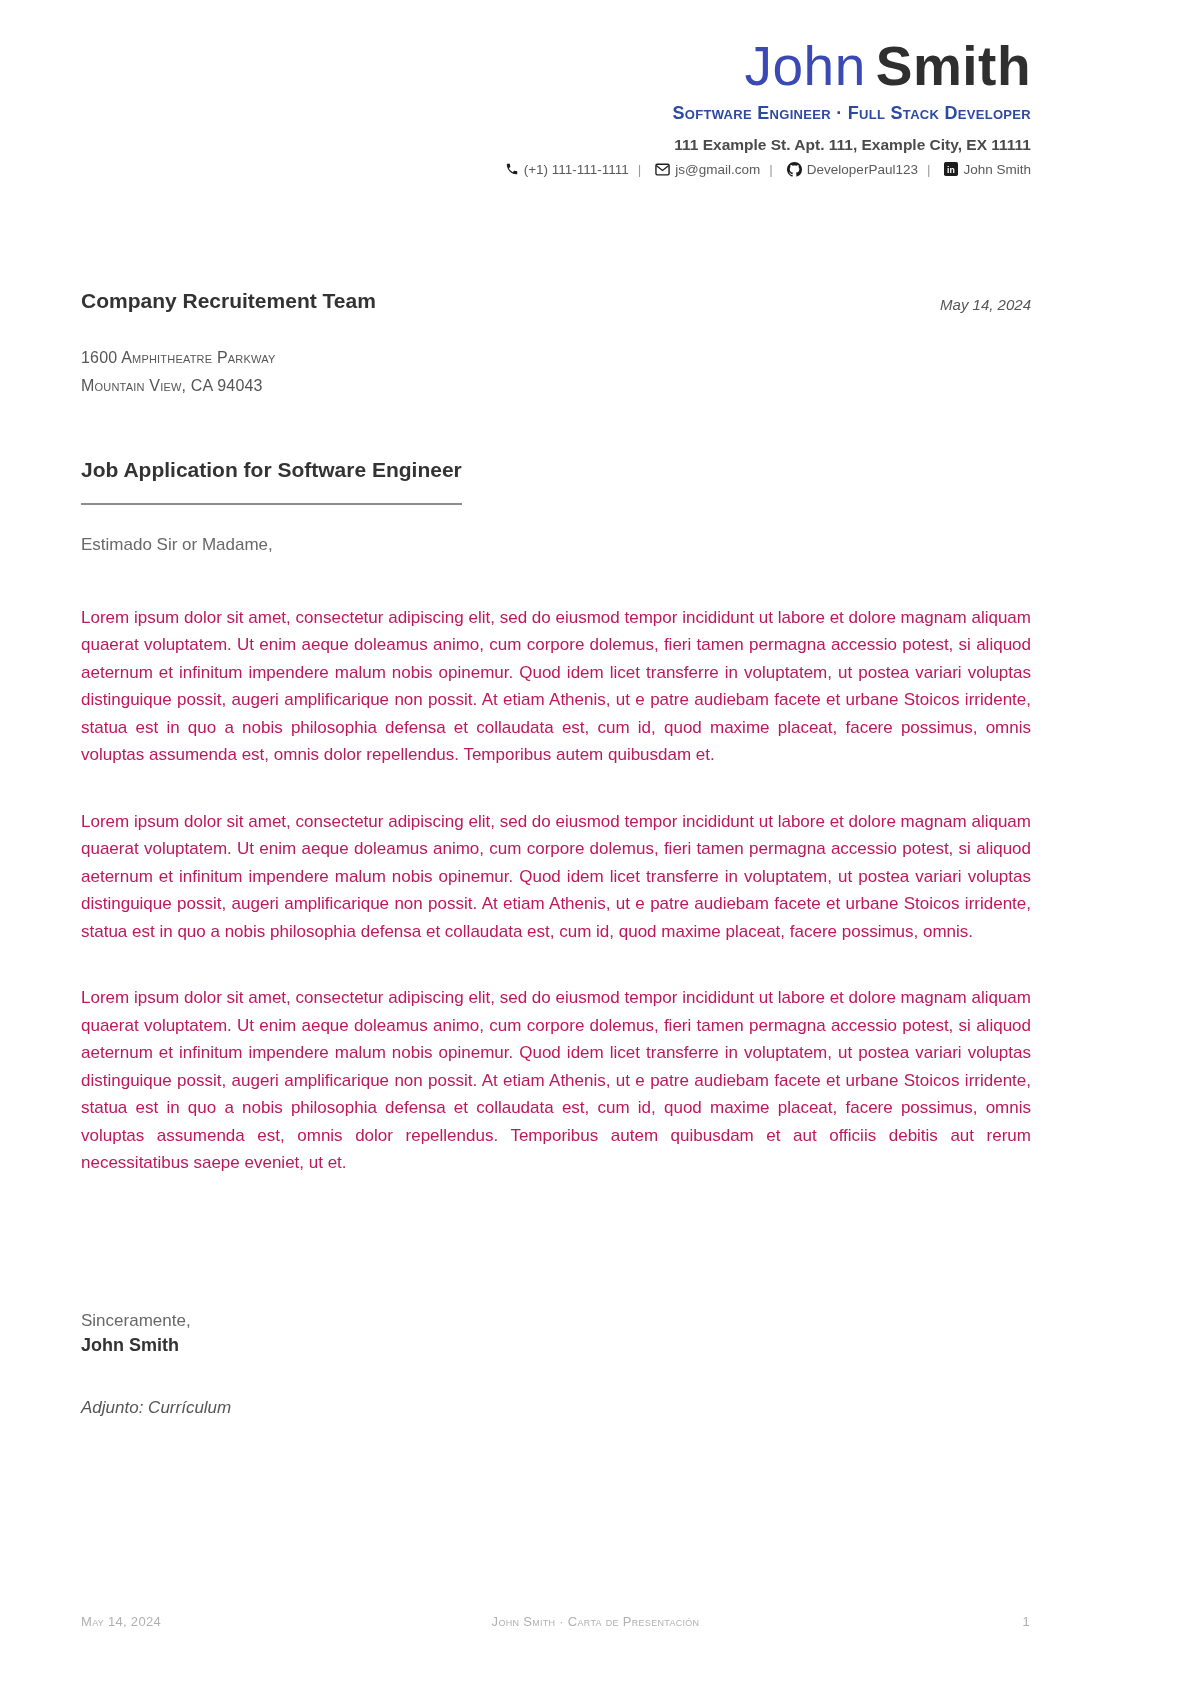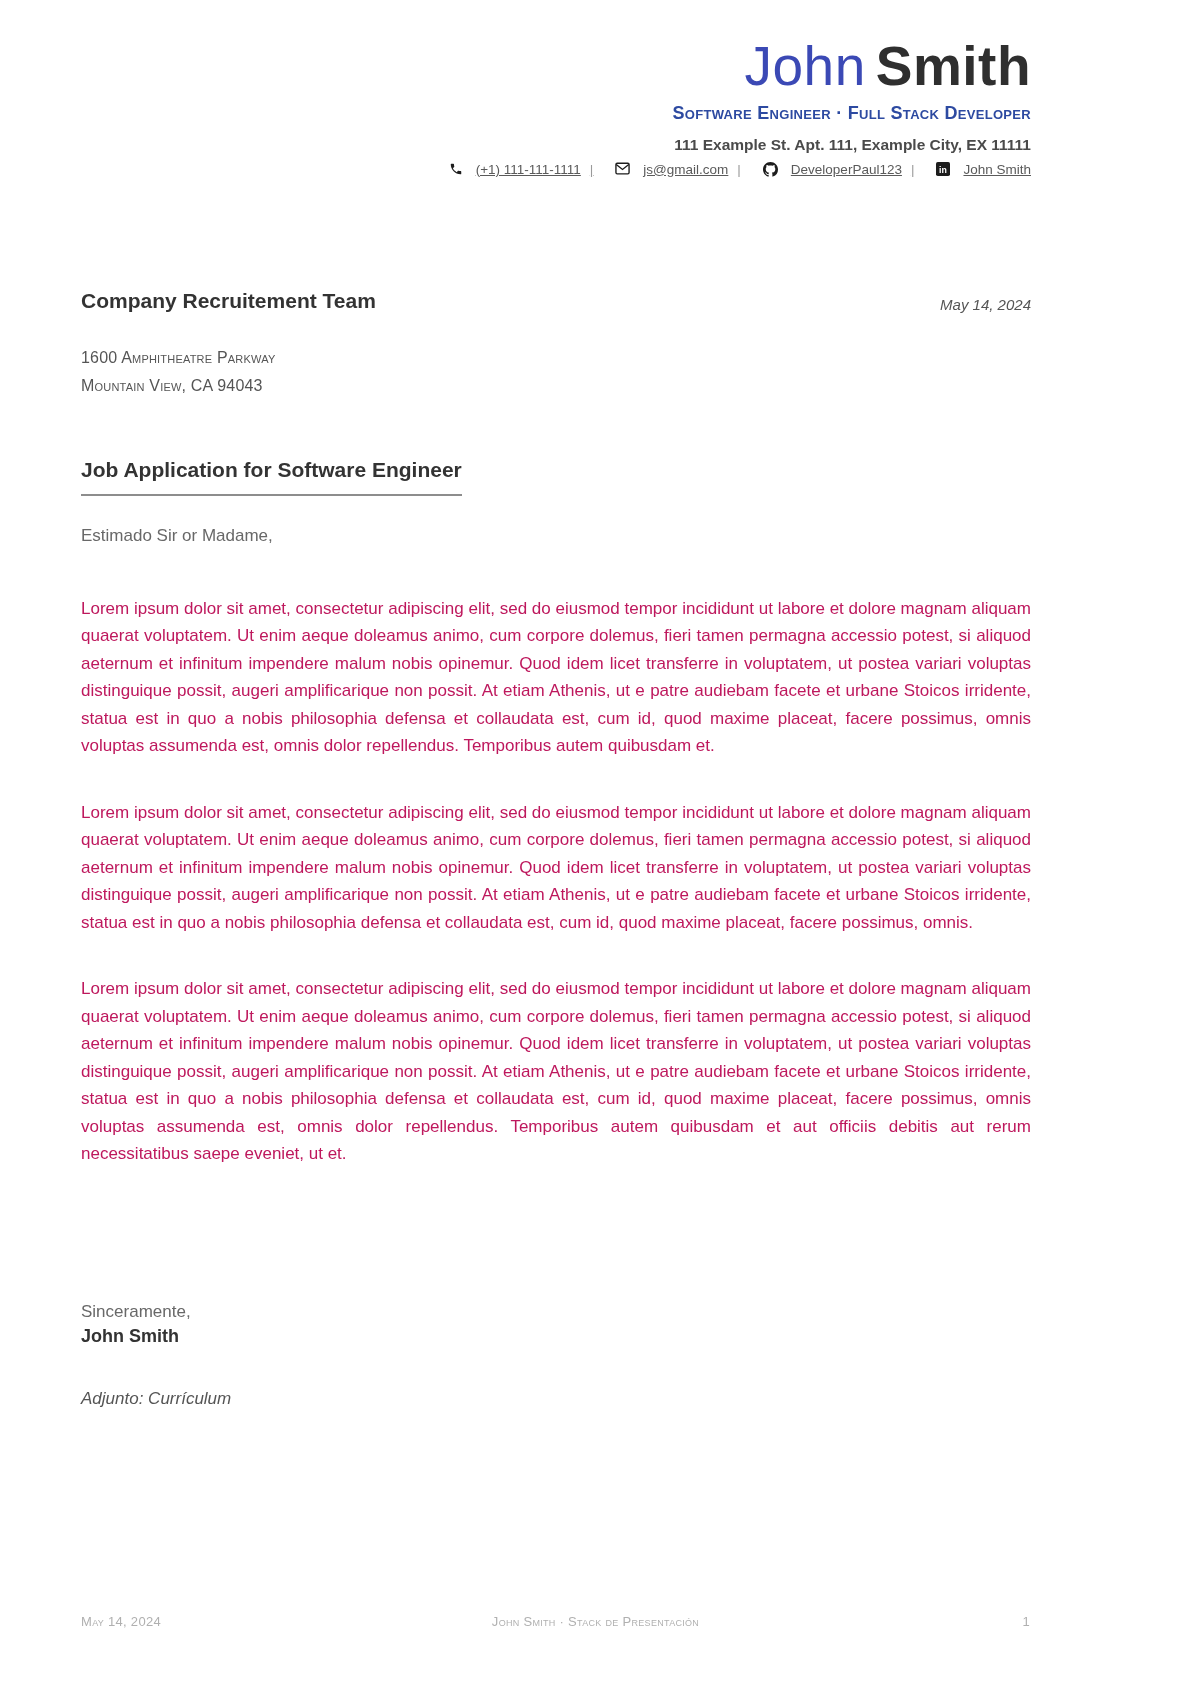--- a/index.html
+++ b/index.html
@@ -25,21 +25,21 @@
   }
   .postal {
     margin-top: 12px;
     font-size: 15.5px; font-weight: 700; color: #4a4a4a;
   }
   .contact-line {
     margin-top: 8px;
     font-size: 13.5px; color: #5a5a5a;
     display: flex; justify-content: flex-end; align-items: center;
   }
-  .contact-item { display: inline-flex; gap: 13px; text-decoration: underline; }
+  .contact-item { display: inline-flex; align-items: center; gap: 5px; }
   .contact-item + .contact-item::before {
     content: "|"; color: #9a9a9a; margin: 0 9px; font-weight: 300;
   }
   .contact-item svg { display: block; color: #1d1d1d; }
 
   
   .recipient-row {
     margin-top: 112px;
     display: flex; justify-content: space-between; align-items: flex-end;
   }
@@ -51,21 +51,21 @@
     font-variant: small-caps;
     font-size: 16px; color: #555555; line-height: 28px;
     letter-spacing: 0.2px;
   }
 
   
   .subject-wrap { margin-top: 58px; }
   .subject {
     display: inline-block;
     font-size: 21px; font-weight: 700; color: #333333;
-    border-bottom: 2px solid #8d8d8d; padding-bottom: 12px;
+    border-bottom: 2px solid #8d8d8d; padding-bottom: 21px;
   }
   .greeting { margin-top: 30px; font-size: 17px; color: #686868; }
 
   
   .body-text { margin-top: 49px; }
   .para {
     font-size: 17px; line-height: 27.5px;
     text-align: justify; color: #be185d;
   }
   .para + .para { margin-top: 39px; }
@@ -156,16 +156,16 @@
     <p class="para">Lorem ipsum dolor sit amet, consectetur adipiscing elit, sed do eiusmod tempor incididunt ut labore et dolore magnam aliquam quaerat voluptatem. Ut enim aeque doleamus animo, cum corpore dolemus, fieri tamen permagna accessio potest, si aliquod aeternum et infinitum impendere malum nobis opinemur. Quod idem licet transferre in voluptatem, ut postea variari voluptas distinguique possit, augeri amplificarique non possit. At etiam Athenis, ut e patre audiebam facete et urbane Stoicos irridente, statua est in quo a nobis philosophia defensa et collaudata est, cum id, quod maxime placeat, facere possimus, omnis voluptas assumenda est, omnis dolor repellendus. Temporibus autem quibusdam et aut officiis debitis aut rerum necessitatibus saepe eveniet, ut et.</p>
   </div>
 
   <div class="closing">Sinceramente,</div>
   <div class="signature">John Smith</div>
   <div class="enclosure">Adjunto: Currículum</div>
 
 </div>
 
 <div class="footer">
-  <div class="f-center">John Smith · Stack de Presentación</div>
+  <div class="f-center">John Smith · Carta de Presentación</div>
   <div class="f-left">May 14, 2024</div>
   <div class="f-right">1</div>
 </div>
 
 </body></html>

